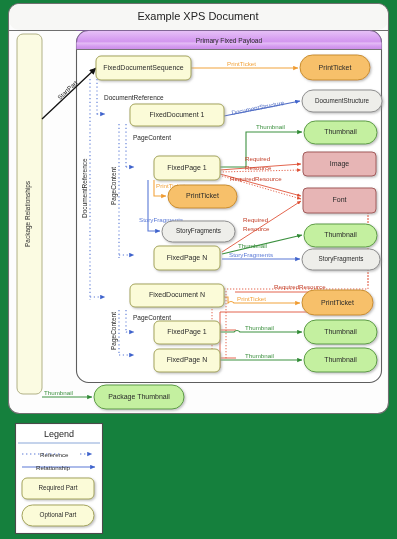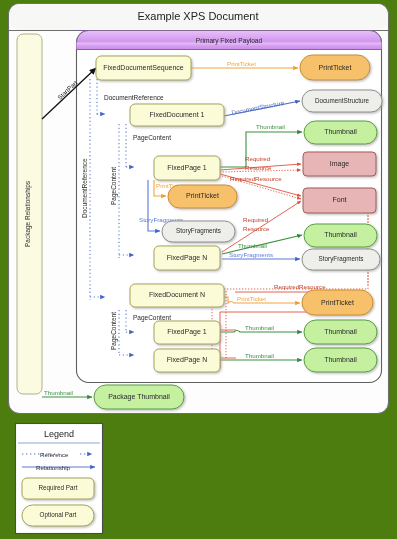--- a/index.html
+++ b/index.html
@@ -1,17 +1,17 @@
 <!DOCTYPE html>
 <html><head>
 <meta charset="utf-8">
 <style>
   html,body{margin:0;padding:0;background:#ffffff;}
   body{font-family:"Liberation Sans",sans-serif;}
-  #root{position:relative;width:397px;height:539px;overflow:hidden;background:#4d7c0f;}
+  #root{position:relative;width:397px;height:539px;overflow:hidden;background:#15803d;}
   svg{display:block;}
   .nodeLabel{font-family:"Liberation Sans",sans-serif;font-size:7px;fill:#2a2a2a;text-anchor:middle;dominant-baseline:middle;}
   .nodeLabelSm{font-family:"Liberation Sans",sans-serif;font-size:6.3px;fill:#2a2a2a;text-anchor:middle;dominant-baseline:middle;}
   .titleLabel{font-family:"Liberation Sans",sans-serif;font-size:11px;fill:#232323;text-anchor:middle;dominant-baseline:middle;}
   .payloadLabel{font-family:"Liberation Sans",sans-serif;font-size:6.6px;fill:#2b2b2b;text-anchor:middle;dominant-baseline:middle;}
   .groupLabel{font-family:"Liberation Sans",sans-serif;font-size:6.5px;fill:#262626;}
   .edgeLabel{font-family:"Liberation Sans",sans-serif;font-size:6.2px;}
   .legendTitle{font-family:"Liberation Sans",sans-serif;font-size:9px;fill:#1d1d1d;text-anchor:middle;dominant-baseline:middle;}
   .legendTxt{font-family:"Liberation Sans",sans-serif;font-size:6.2px;fill:#2b2b2b;}
   .vertLabel{font-family:"Liberation Sans",sans-serif;font-size:6.5px;fill:#2b2b2b;text-anchor:middle;}

